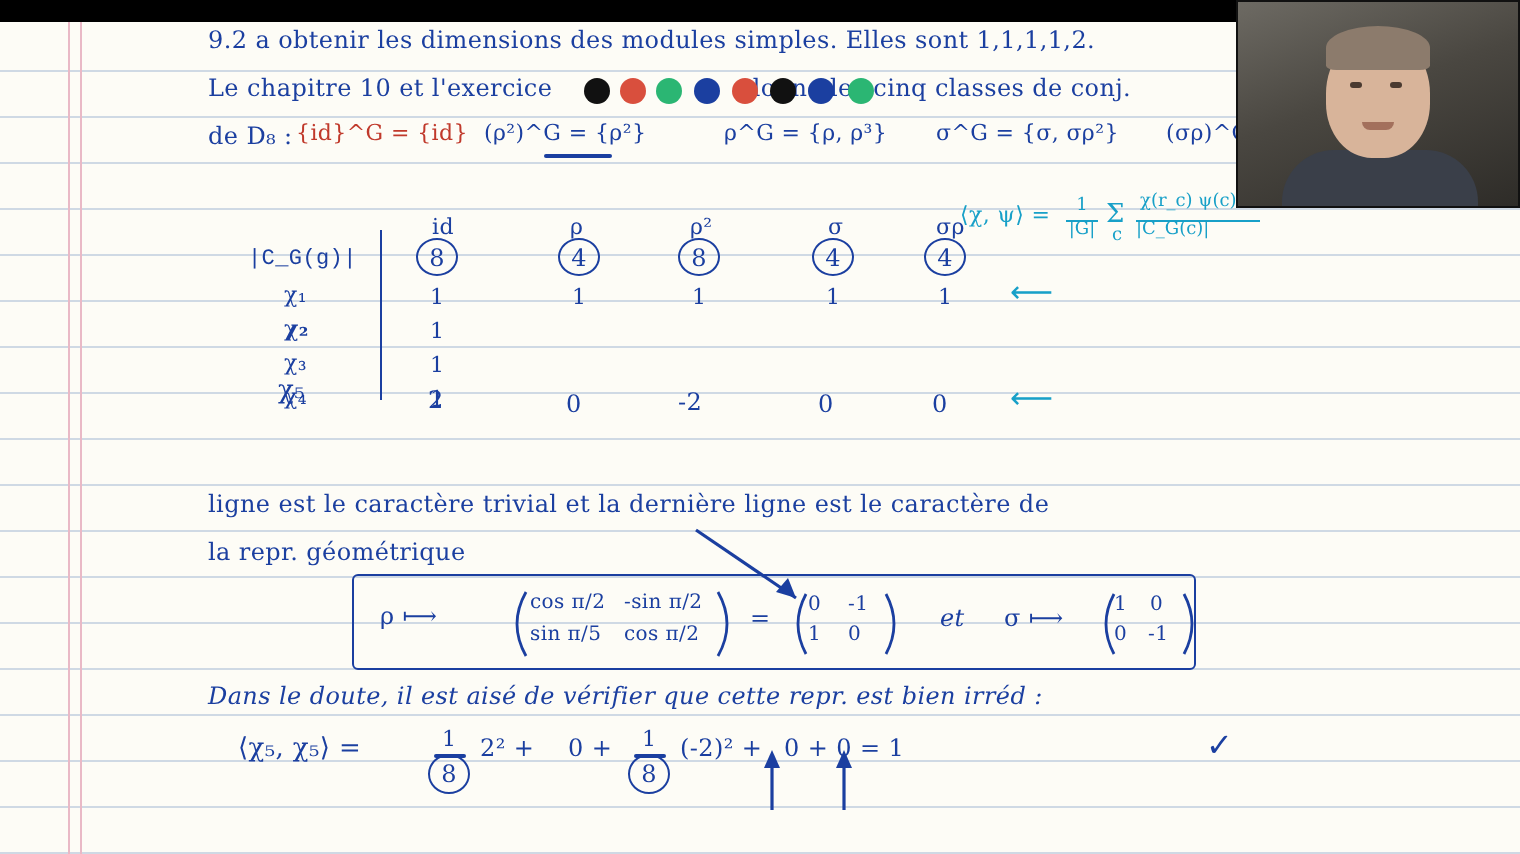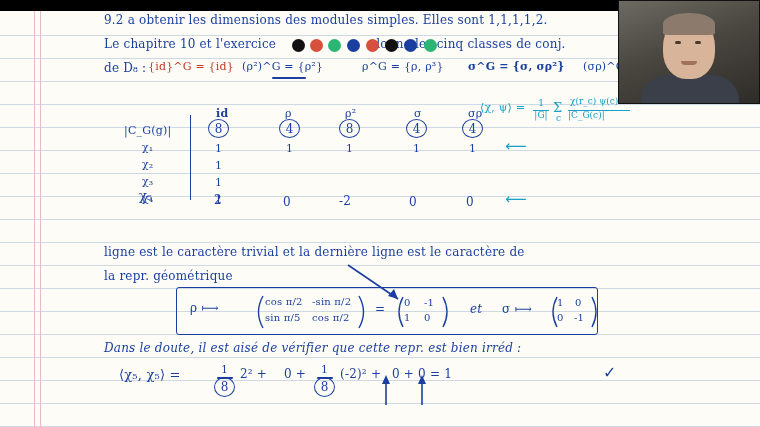--- a/index.html
+++ b/index.html
@@ -219,60 +219,60 @@
     <div class="dot" style="left:347px; top:28px; background:#1b3fa0"></div>
     <div class="dot" style="left:366px; top:28px; background:#d94f3d"></div>
     <div class="dot" style="left:385px; top:28px; background:#111111"></div>
     <div class="dot" style="left:404px; top:28px; background:#1b3fa0"></div>
     <div class="dot" style="left:424px; top:28px; background:#2bb673"></div>
 
     <div class="hw blue sz12" style="left:104px; top:50px;">de D₈ : </div>
     <div class="hw red sz11" style="left:148px; top:49px;">{id}^G = {id}</div>
     <div class="hw blue sz11" style="left:242px; top:49px;">(ρ²)^G = {ρ²}</div>
     <div class="hw blue sz11" style="left:362px; top:49px;">ρ^G = {ρ, ρ³}</div>
-    <div class="hw blue sz11" style="left:468px; top:49px;font-weight:bold;">σ^G = {σ, σρ²}</div>
+    <div class="hw blue sz11" style="left:468px; top:49px;">σ^G = {σ, σρ²}</div>
     <div class="hw blue sz11" style="left:583px; top:49px;">(σρ)^G = {σρ, σρ³}</div>
     <div class="uline" style="left:272px; top:66px; width:34px;"></div>
 
 
     <div class="hw sz11" style="left:480px; top:90px; color:#18a0c8;">⟨χ, ψ⟩ =</div>
     <div class="fraction" style="left:534px; top:88px; width:14px;">1</div>
     <div class="frac-bar" style="left:533px; top:99px; width:16px;"></div>
     <div class="fraction" style="left:531px; top:100px; width:20px;">|G|</div>
     <div class="hw sz13" style="left:553px; top:89px; color:#18a0c8;">Σ</div>
     <div class="hw sz9" style="left:556px; top:102px; color:#18a0c8;">c</div>
     <div class="fraction" style="left:570px; top:86px; width:74px; text-align:left;">χ(r_c) ψ(c)</div>
     <div class="frac-bar" style="left:568px; top:99px; width:62px;"></div>
     <div class="fraction" style="left:568px; top:100px; width:62px; text-align:left;">|C_G(c)|</div>
 
-    <div class="hw blue sz11" style="left:216px; top:96px;font-weight:bold;">id</div>
+    <div class="hw blue sz11" style="left:216px; top:96px;">id</div>
     <div class="hw blue sz11" style="left:285px; top:96px;">ρ</div>
     <div class="hw blue sz11" style="left:345px; top:96px;">ρ²</div>
     <div class="hw blue sz11" style="left:414px; top:96px;">σ</div>
     <div class="hw blue sz11" style="left:468px; top:96px;">σρ</div>
 
-    <div class="hw blue sz11" style="left:124px; top:113px;">|C_G(g)|</div>
+    <div class="hw blue sz11" style="left:124px; top:113px;font-family:Liberation Mono, monospace;">|C_G(g)|</div>
 
     <div class="tick-v" style="left:190px; top:104px; height:85px;"></div>
 
     <div class="circle" style="left:208px; top:108px; width:19px; height:17px;">8</div>
     <div class="circle" style="left:279px; top:108px; width:19px; height:17px;">4</div>
     <div class="circle" style="left:339px; top:108px; width:19px; height:17px;">8</div>
     <div class="circle" style="left:406px; top:108px; width:19px; height:17px;">4</div>
     <div class="circle" style="left:462px; top:108px; width:19px; height:17px;">4</div>
 
     <div class="hw blue sz11" style="left:142px; top:130px;">χ₁</div>
     <div class="hw blue sz11" style="left:215px; top:131px;">1</div>
     <div class="hw blue sz11" style="left:286px; top:131px;">1</div>
     <div class="hw blue sz11" style="left:346px; top:131px;">1</div>
     <div class="hw blue sz11" style="left:413px; top:131px;">1</div>
     <div class="hw blue sz11" style="left:469px; top:131px;">1</div>
     <div class="arrow cyan" style="left:505px; top:128px;">⟵</div>
 
-    <div class="hw blue sz11" style="left:142px; top:147px;">χ₂</div>
+    <div class="hw blue sz11" style="left:142px; top:147px;font-weight:bold;">χ₂</div>
     <div class="hw blue sz11" style="left:215px; top:148px;">1</div>
 
     <div class="hw blue sz11" style="left:142px; top:164px;">χ₃</div>
     <div class="hw blue sz11" style="left:215px; top:165px;">1</div>
 
     <div class="hw blue sz11" style="left:142px; top:181px;">χ₄</div>
     <div class="hw blue sz11" style="left:215px; top:182px;">1</div>
 
     <div class="hw blue sz13" style="left:139px; top:177px;">χ₅</div>
     <div class="hw blue sz12" style="left:214px; top:182px;">2</div>

